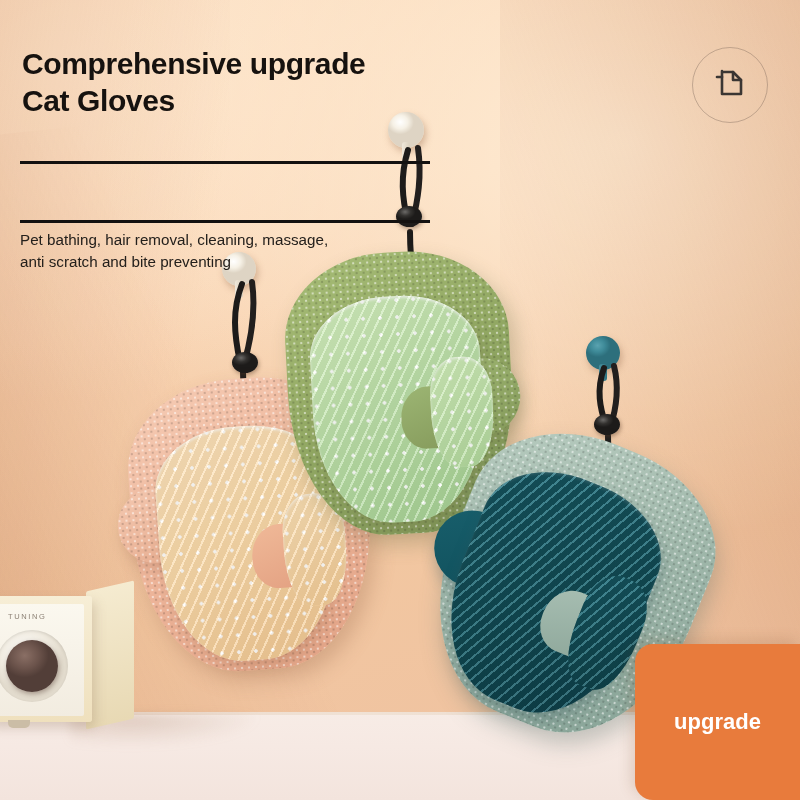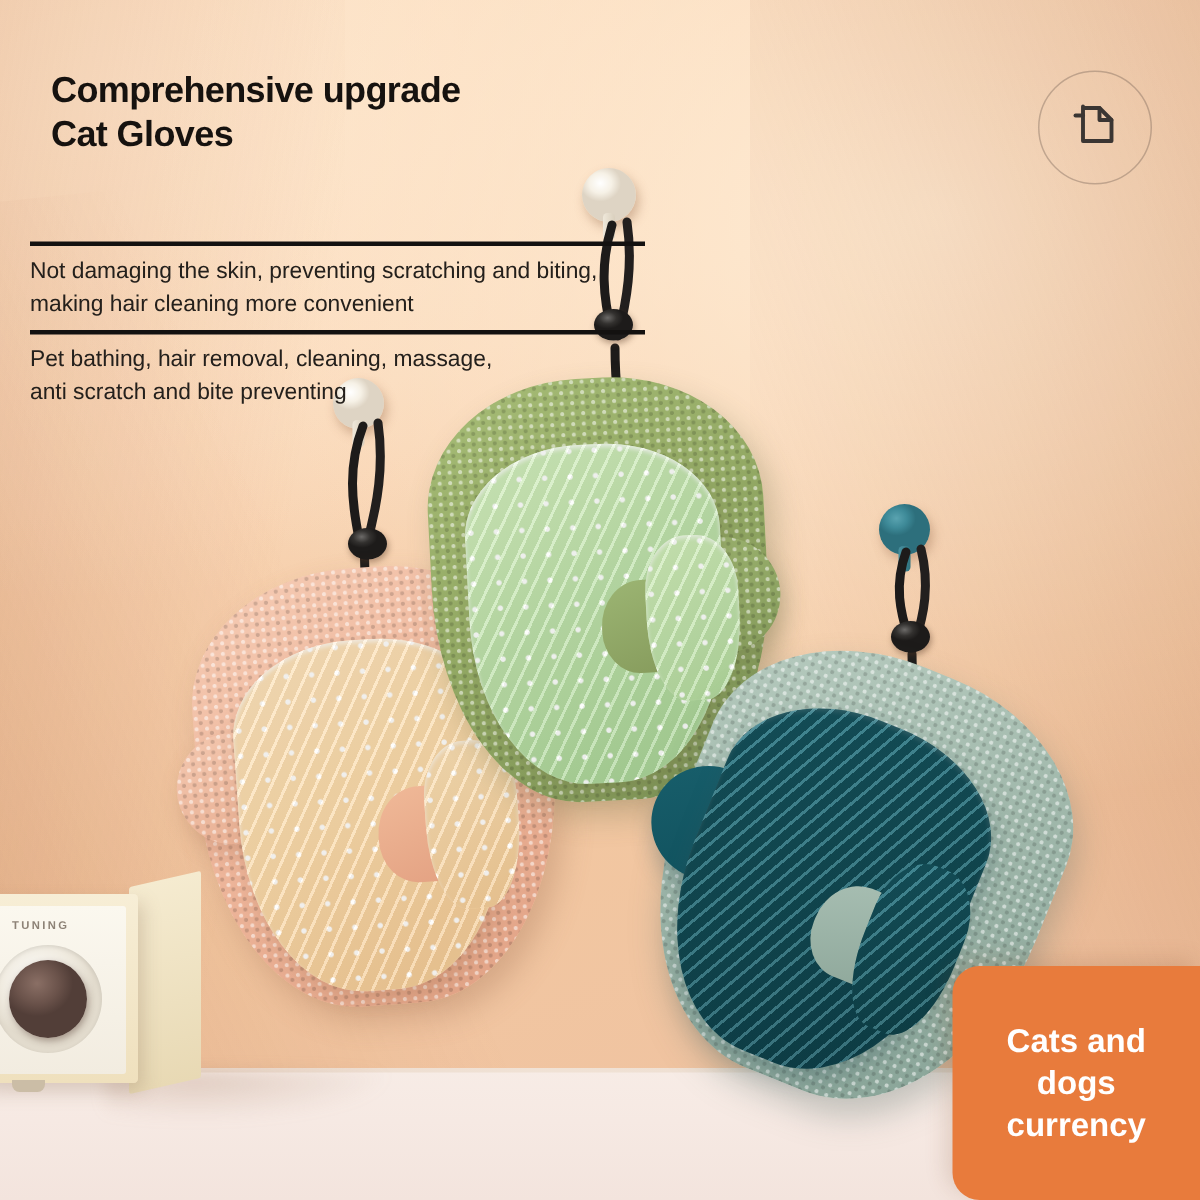--- a/index.html
+++ b/index.html
@@ -47,23 +47,22 @@
   }
   .floor-shadow{
     position:absolute;left:70px;top:714px;width:300px;height:40px;
     background:radial-gradient(60% 100% at 20% 10%, rgba(170,130,105,.30), rgba(170,130,105,0) 72%);
     filter:blur(5px);
   }
 
   
   .headline{
     position:absolute;left:22px;top:46px;width:520px;
-    font-size:24px;line-height:1.22;font-weight:bold;color:#16120f;
+    font-size:30px;line-height:1.22;font-weight:bold;color:#16120f;
     letter-spacing:-.4px;
-    margin-left:12px;
   }
   .rule{
     position:absolute;left:20px;width:410px;height:3px;background:#131110;
   }
   .rule-a{top:161px;}
   .rule-b{top:220px;}
   .sub{
     position:absolute;left:20px;width:420px;
     font-size:15.2px;line-height:1.42;color:#24201c;
   }
@@ -259,58 +258,53 @@
 
   <div style="position:absolute;left:-6px;top:592px;width:140px;height:132px;">
     <div style="position:absolute;left:92px;top:-6px;width:48px;height:138px;
                 background:linear-gradient(180deg,#f5ebd0,#e8d9b4);
                 transform:skewY(-13deg);border-radius:2px;"></div>
     <div style="position:absolute;left:-6px;top:4px;width:104px;height:126px;
                 background:linear-gradient(180deg,#f7eed6,#efe0bd);
                 border-radius:3px;box-shadow:3px 6px 12px rgba(140,110,85,.28);"></div>
     <div style="position:absolute;left:-6px;top:12px;width:96px;height:112px;
                 background:linear-gradient(180deg,#fbf8ef,#f2ece0);border-radius:2px;"></div>
-    <div style="position:absolute;left:14px;top:20px;font-size:7.5px;letter-spacing:1.6px;color:#8d8276;font-weight:bold;">TUNING</div>
+    <div style="position:absolute;left:14px;top:20px;font-size:7.5px;letter-spacing:1.6px;color:#8d8276;">TUNING</div>
     <div style="position:absolute;left:2px;top:38px;width:72px;height:72px;border-radius:50%;
                 background:radial-gradient(50% 50% at 42% 36%, #ffffff 0%, #f0ebe0 70%, #e2dbcd 100%);
                 box-shadow:inset 0 1px 3px rgba(0,0,0,.10);"></div>
     <div style="position:absolute;left:12px;top:48px;width:52px;height:52px;border-radius:50%;
                 background:radial-gradient(46% 42% at 36% 30%, #8a6f65 0%, #6b534b 60%, #523e38 100%);
                 box-shadow:1px 2px 5px rgba(70,45,35,.40);"></div>
     <div style="position:absolute;left:14px;top:128px;width:22px;height:8px;border-radius:0 0 5px 5px;
                 background:#cbbda6;"></div>
   </div>
 
   <div class="headline">
     <div>Comprehensive upgrade</div>
     <div>Cat Gloves</div>
   </div>
 
   <div class="rule rule-a"></div>
 
-  <div class="sub sub-a">
-    <div>Not damaging the skin, preventing scratching and biting,</div>
-    <div>making hair cleaning more convenient</div>
-  </div>
 
   <div class="rule rule-b"></div>
 
   <div class="sub sub-b">
     <div>Pet bathing, hair removal, cleaning, massage,</div>
     <div>anti scratch and bite preventing</div>
   </div>
 
   <div class="badge-icon">
     <svg width="34" height="34" viewBox="0 0 34 34">
       <path d="M9 3 L9 26 L28 26 L28 12 L20 4 L9 4" fill="none" stroke="#3b3633" stroke-width="2.6" stroke-linecap="round" stroke-linejoin="round"></path>
       <path d="M20 4 L20 12 L28 12" fill="none" stroke="#3b3633" stroke-width="2.6" stroke-linecap="round" stroke-linejoin="round"></path>
       <path d="M4 9 L9 9" fill="none" stroke="#3b3633" stroke-width="2.6" stroke-linecap="round"></path>
     </svg>
   </div>
 
   <div class="cta">
     <div>
-      <span class="cta-line">Cats and dogs</span>
-      <span class="cta-line">currency</span>
+      <span class="cta-line">upgrade</span>
     </div>
   </div>
 
 </div>
 
 </body></html>

